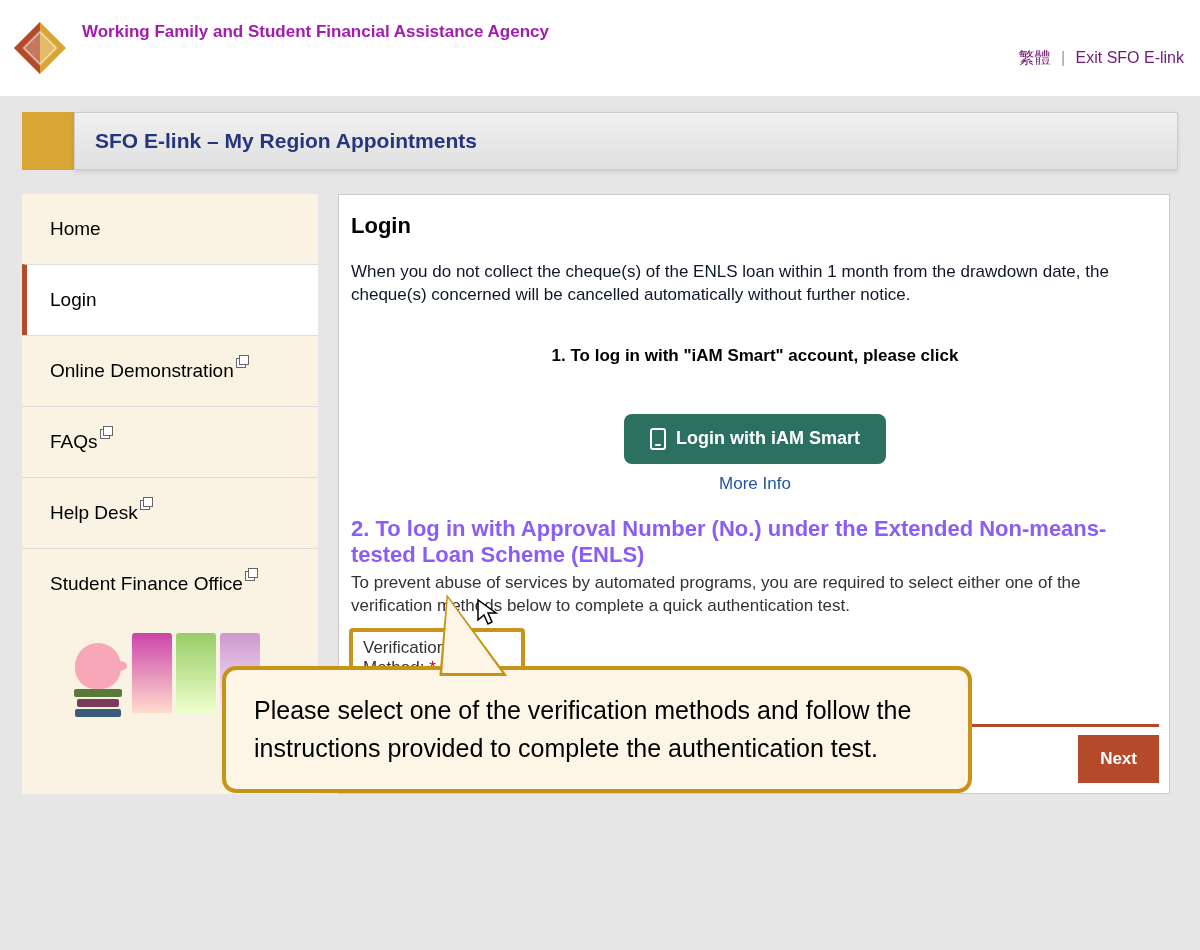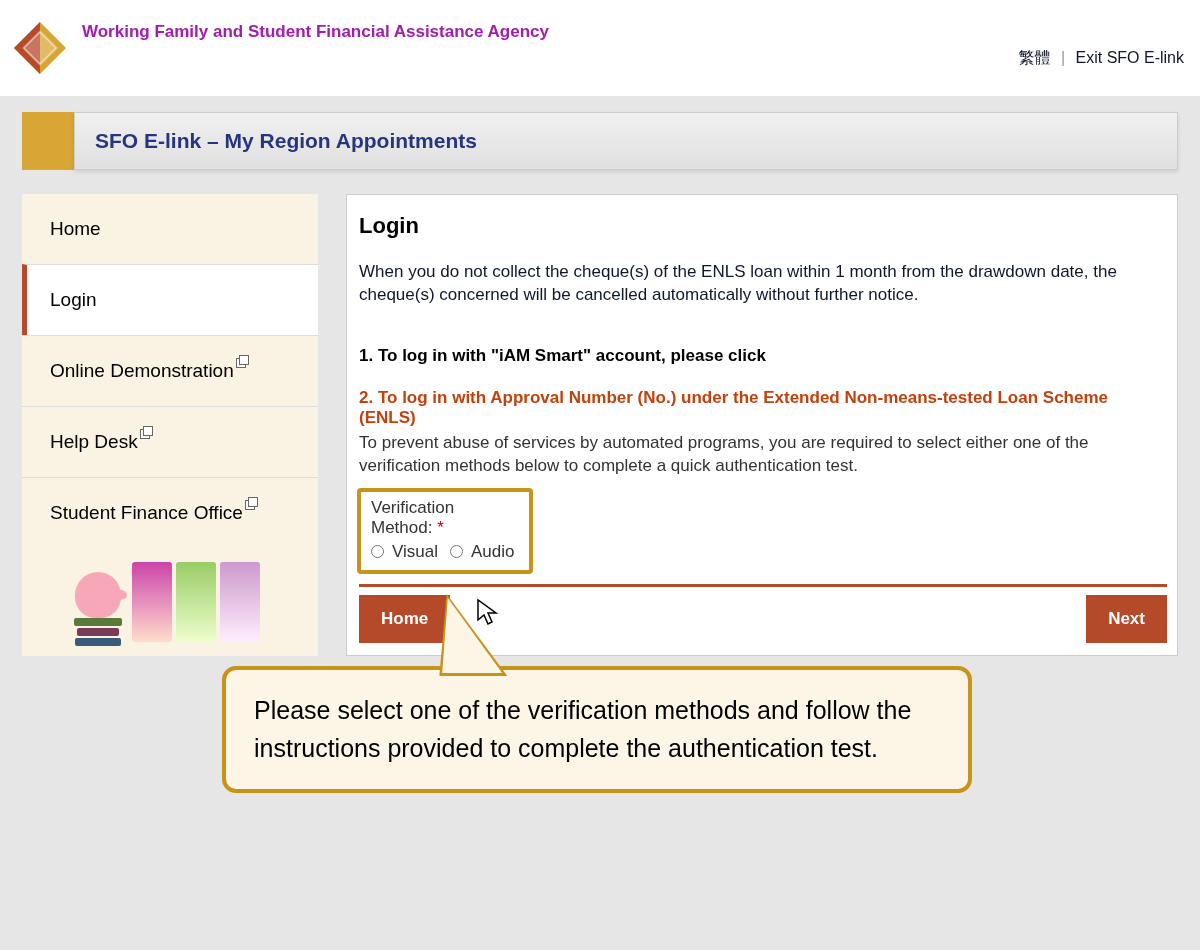--- a/index.html
+++ b/index.html
@@ -6,31 +6,31 @@
     body { font-family: Arial, sans-serif; background: #e6e6e6; width: 1200px; height: 950px; overflow: hidden; }
     
     
     .header { background: white; padding: 18px 10px; display: flex; justify-content: space-between; align-items: flex-start; }
     .logo-area { display: flex; align-items: flex-start; gap: 12px; }
     .logo { width: 60px; height: 60px; }
     .logo-text { padding-top: 4px; }
     .logo-title { font-weight: bold; font-size: 17px; color: #a21caf; }
     .logo-sub { font-size: 12px; color: #333; margin-top: 2px; line-height: 1.3; }
     .header-links { font-size: 16px; padding-top: 30px; padding-right: 6px; }
-    .header-links a { color: #0f172a; text-decoration: none; cursor: pointer; }
+    .header-links a { color: #701a75; text-decoration: none; cursor: pointer; }
     .sep { color: #999; margin: 0 6px; }
     
     
     .title-wrap { padding: 16px 22px 0 22px; }
     .title-bar { display: flex; align-items: stretch; }
     .title-accent { width: 52px; background: #d9a534; }
     .title-main { flex: 1; background: linear-gradient(#f0f0f0, #e0e0e0); border: 1px solid #ccc; padding: 16px 20px; font-size: 21px; font-weight: bold; color: #26357f; box-shadow: 0 2px 4px rgba(0,0,0,0.1); }
     
     
-    .container { display: flex; padding: 24px 22px 0 22px; gap: 28px; }
+    .container { display: flex; padding: 24px 30px 0 22px; gap: 20px; }
     
     
     .sidebar { width: 296px; background: #faf3e3; }
     .nav-item { padding: 24px 28px; font-size: 19px; color: #000; border-top: 1px solid #ddd; cursor: pointer; position: relative; }
     .nav-item:first-child { border-top: none; }
     .nav-item.active { background: white; border-left: 5px solid #b44a2a; padding-left: 23px; }
     .ext-icon { display: inline-block; width: 14px; height: 14px; position: relative; top: -8px; margin-left: 2px; }
     .ext-icon::before { content: ''; position: absolute; border: 1px solid #666; width: 8px; height: 8px; top: 3px; left: 0; background: white; }
     .ext-icon::after { content: ''; position: absolute; border: 1px solid #666; width: 8px; height: 8px; top: 0; left: 3px; background: white; }
     .sidebar-banner { padding: 8px; text-align: center; }
@@ -45,28 +45,28 @@
     .book { height: 8px; margin-bottom: 2px; border-radius: 2px; }
     .bk1 { background: #5a7a3a; width: 48px; }
     .bk2 { background: #7a3a5a; width: 42px; margin-left: 3px; }
     .bk3 { background: #3a5a7a; width: 46px; margin-left: 1px; }
     
     
     .content { flex: 1; background: white; border: 1px solid #ccc; padding: 18px 10px 10px 12px; position: relative; }
     .content h2 { font-size: 22px; color: #000; margin-bottom: 22px; }
     .notice { color: #a30000; font-size: 17px; font-weight: bold; line-height: 1.4; margin-bottom: 6px; }
     .info { color: #0f172a; font-size: 17px; line-height: 1.35; margin-bottom: 39px; }
-    .row1 { display: flex; align-items: center; gap: 48px; margin-bottom: 10px; }
+    .row1 { display: flex; align-items: center; gap: 48px; margin-bottom: 10px; flex-direction: column; }
     .step-title { font-size: 17px; font-weight: bold; color: #000; }
     .iam-wrap { text-align: center; }
     .iam-btn { background: #2b7060; color: white; border: none; border-radius: 8px; padding: 14px 26px; font-size: 18px; font-weight: bold; cursor: pointer; display: inline-flex; align-items: center; gap: 10px; }
     .phone-icon { display: inline-block; width: 16px; height: 22px; border: 2px solid white; border-radius: 3px; position: relative; }
     .phone-icon::after { content: ''; position: absolute; width: 6px; height: 2px; background: white; left: 3px; bottom: 2px; border-radius: 1px; }
     .more-info { color: #2156a5; font-size: 17px; text-decoration: none; display: inline-block; margin-top: 10px; cursor: pointer; }
-    .step2 { font-size: 17px; font-weight: bold; color: #c2410c; margin-top: 22px; margin-bottom: 4px; }
+    .step2 { font-size: 22px; font-weight: bold; color: #8b5cf6; margin-top: 22px; margin-bottom: 4px; }
     .sub { font-size: 17px; color: #333; margin-bottom: 4px; }
     .field-row { font-size: 17px; color: #333; display: flex; align-items: center; gap: 0; margin-bottom: 30px; }
     .field-label { width: 208px; }
     .req { color: #c00; }
     .text-input { border: 1px solid #4a74a8; width: 96px; height: 22px; padding: 1px 3px; font-size: 14px; }
     .prevent { font-size: 17px; color: #333; line-height: 1.35; margin-bottom: 10px; }
     
     .verify-box { border: 4px solid #c79318; border-radius: 4px; padding: 6px 10px 8px 10px; display: inline-block; width: 176px; margin-left: -2px; }
     .verify-label { font-size: 17px; color: #333; }
     .radios { margin-top: 4px; font-size: 17px; color: #333; display: flex; align-items: center; gap: 4px; }
@@ -120,20 +120,23 @@
 
   <div class="sidebar">
     <div class="nav-item">
       <span>Home</span>
     </div>
     <div class="nav-item active">
       <span>Login</span>
     </div>
     <div class="nav-item">
       <span>Online Demonstration</span><span class="ext-icon"></span>
+    </div>
+    <div class="nav-item">
+      <span>FAQs</span><span class="ext-icon"></span>
     </div>
     <div class="nav-item">
       <span>Help Desk</span><span class="ext-icon"></span>
     </div>
     <div class="nav-item">
       <span>Student Finance Office</span><span class="ext-icon"></span>
     </div>
     <div class="sidebar-banner">
       <div style="display:flex; align-items:flex-end; justify-content:center; gap:2px;">
         <div>
@@ -152,20 +155,27 @@
       </div>
     </div>
   </div>
 
   <div class="content">
     <h2>Login</h2>
     <div class="info">When you do not collect the cheque(s) of the ENLS loan within 1 month from the drawdown date, the cheque(s) concerned will be cancelled automatically without further notice.</div>
     
     <div class="row1">
       <div class="step-title">1. To log in with "iAM Smart" account, please click</div>
+      <div class="iam-wrap">
+        <button class="iam-btn">
+          <span class="phone-icon"></span>
+          <span>Login with iAM Smart</span>
+        </button><br>
+        <a class="more-info">More Info</a>
+      </div>
     </div>
     
     <div class="step2">2. To log in with Approval Number (No.) under the Extended Non-means-tested Loan Scheme (ENLS)</div>
     
     <div class="prevent">To prevent abuse of services by automated programs, you are required to select either one of the verification methods below to complete a quick authentication test.</div>
     
     <div class="verify-box">
       <div class="verify-label">
         <span>Verification Method:</span>
         <span class="req">*</span>

